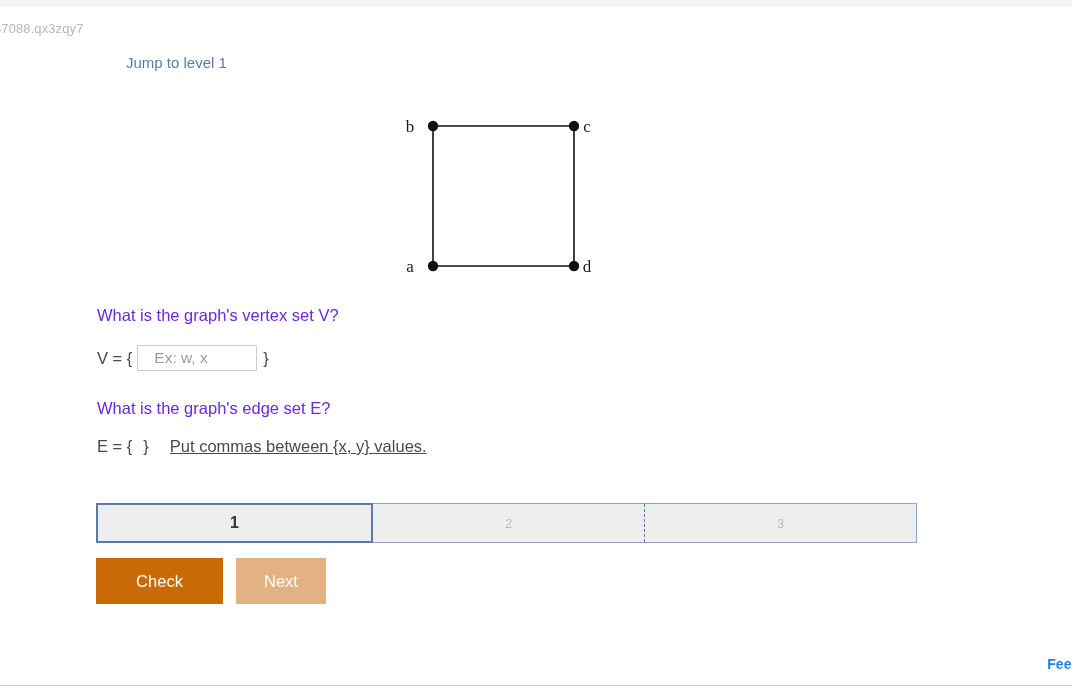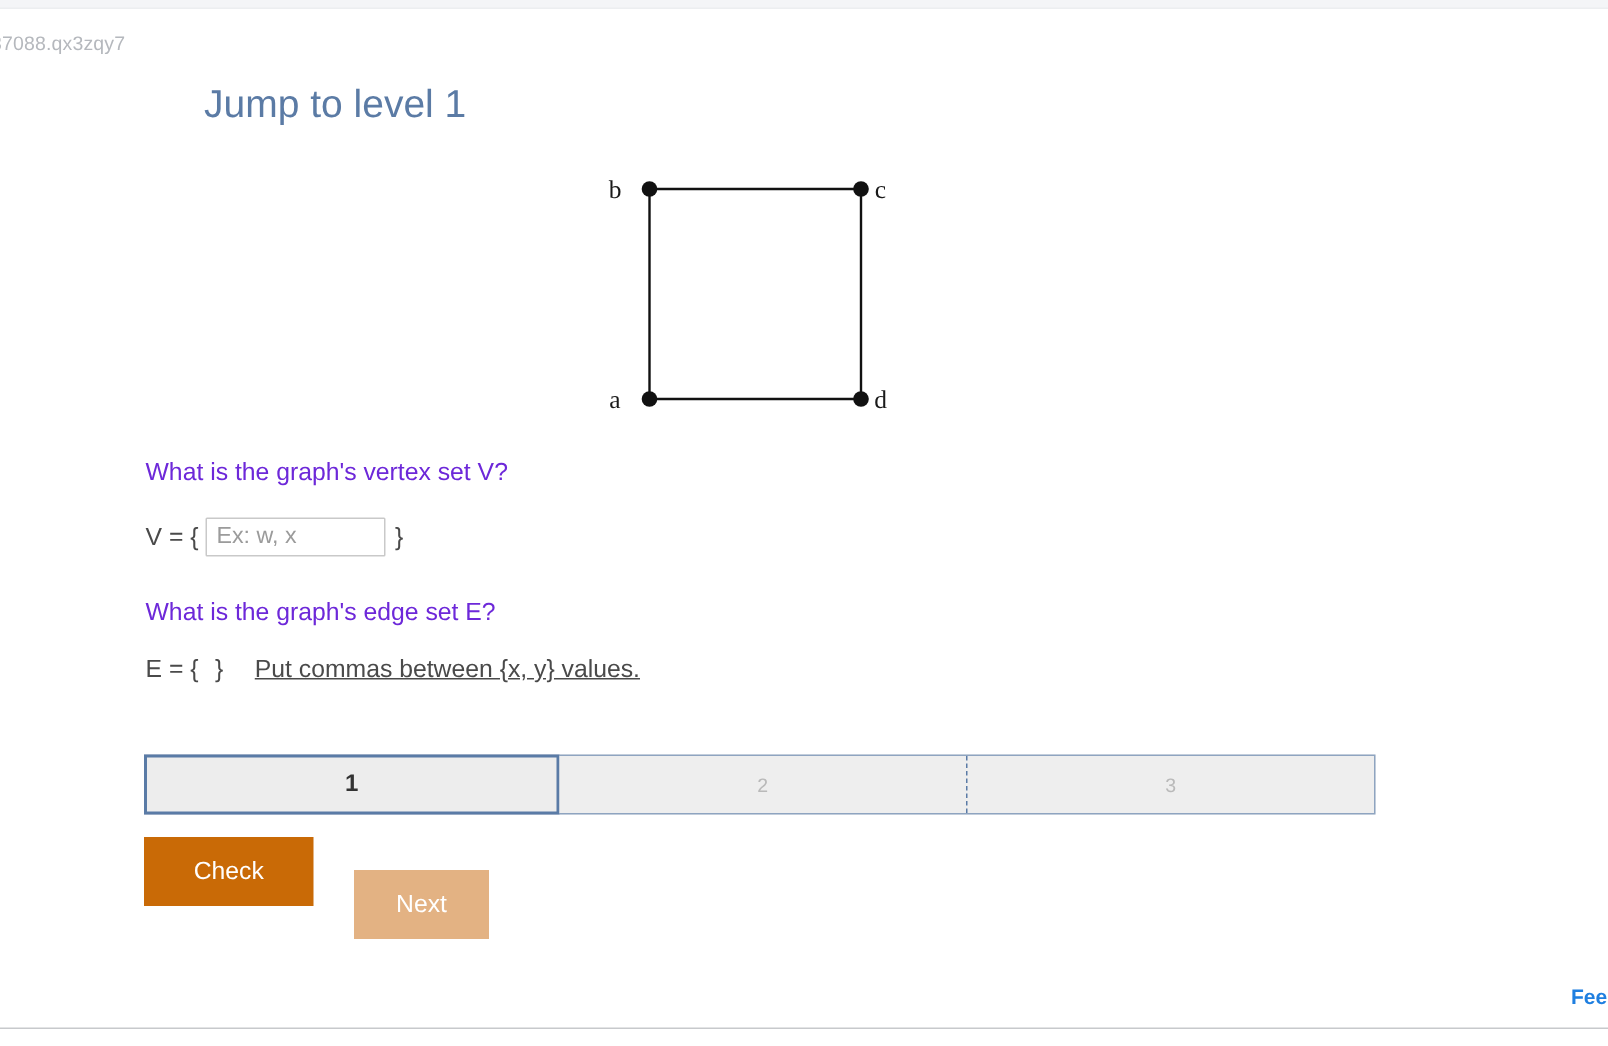--- a/index.html
+++ b/index.html
@@ -27,23 +27,23 @@
     position: absolute;
     left: -6px;
     top: 21px;
     font-size: 13px;
     color: #b5b8bd;
     letter-spacing: 0.1px;
     white-space: nowrap;
   }
   .level-title {
     position: absolute;
-    left: 136px;
+    left: 126px;
     top: 54px;
-    font-size: 26px;
+    font-size: 15px;
     color: #5b7ba5;
     font-weight: 400;
     white-space: nowrap;
   }
 
   
   .graph-figure {
     position: absolute;
     left: 390px;
     top: 100px;
@@ -83,21 +83,21 @@
   .trail-text  { margin-left: 21px; text-decoration: underline; }
 
   .ans-input {
     font-family: "Liberation Sans", sans-serif;
     font-size: 15.5px;
     color: #333333;
     border: 1px solid #c9c9c9;
     background: #ffffff;
     border-radius: 1px;
     height: 26px;
-    padding: 0 6px;
+    padding: 0 16px;
     box-sizing: border-box;
     outline: none;
   }
   .ans-input::placeholder { color: #9b9b9b; opacity: 1; }
   #input-vertex { width: 120px; }
   #input-edge   { width: 270px; }
 
   
   .progress-bar {
     position: absolute;
@@ -145,26 +145,26 @@
     border: none;
     font-family: "Liberation Sans", sans-serif;
     font-size: 16.5px;
     color: #ffffff;
     cursor: pointer;
     padding: 0;
   }
   #btn-check {
     left: 96px;
     top: 558px;
-    width: 113px;
+    width: 127px;
     background: #c96a06;
   }
   #btn-next {
     left: 236px;
-    top: 580px;
+    top: 558px;
     width: 90px;
     background: #e3b283;
     cursor: default;
   }
 
   
   .feedback-link {
     position: absolute;
     right: -8px;
     top: 656px;

